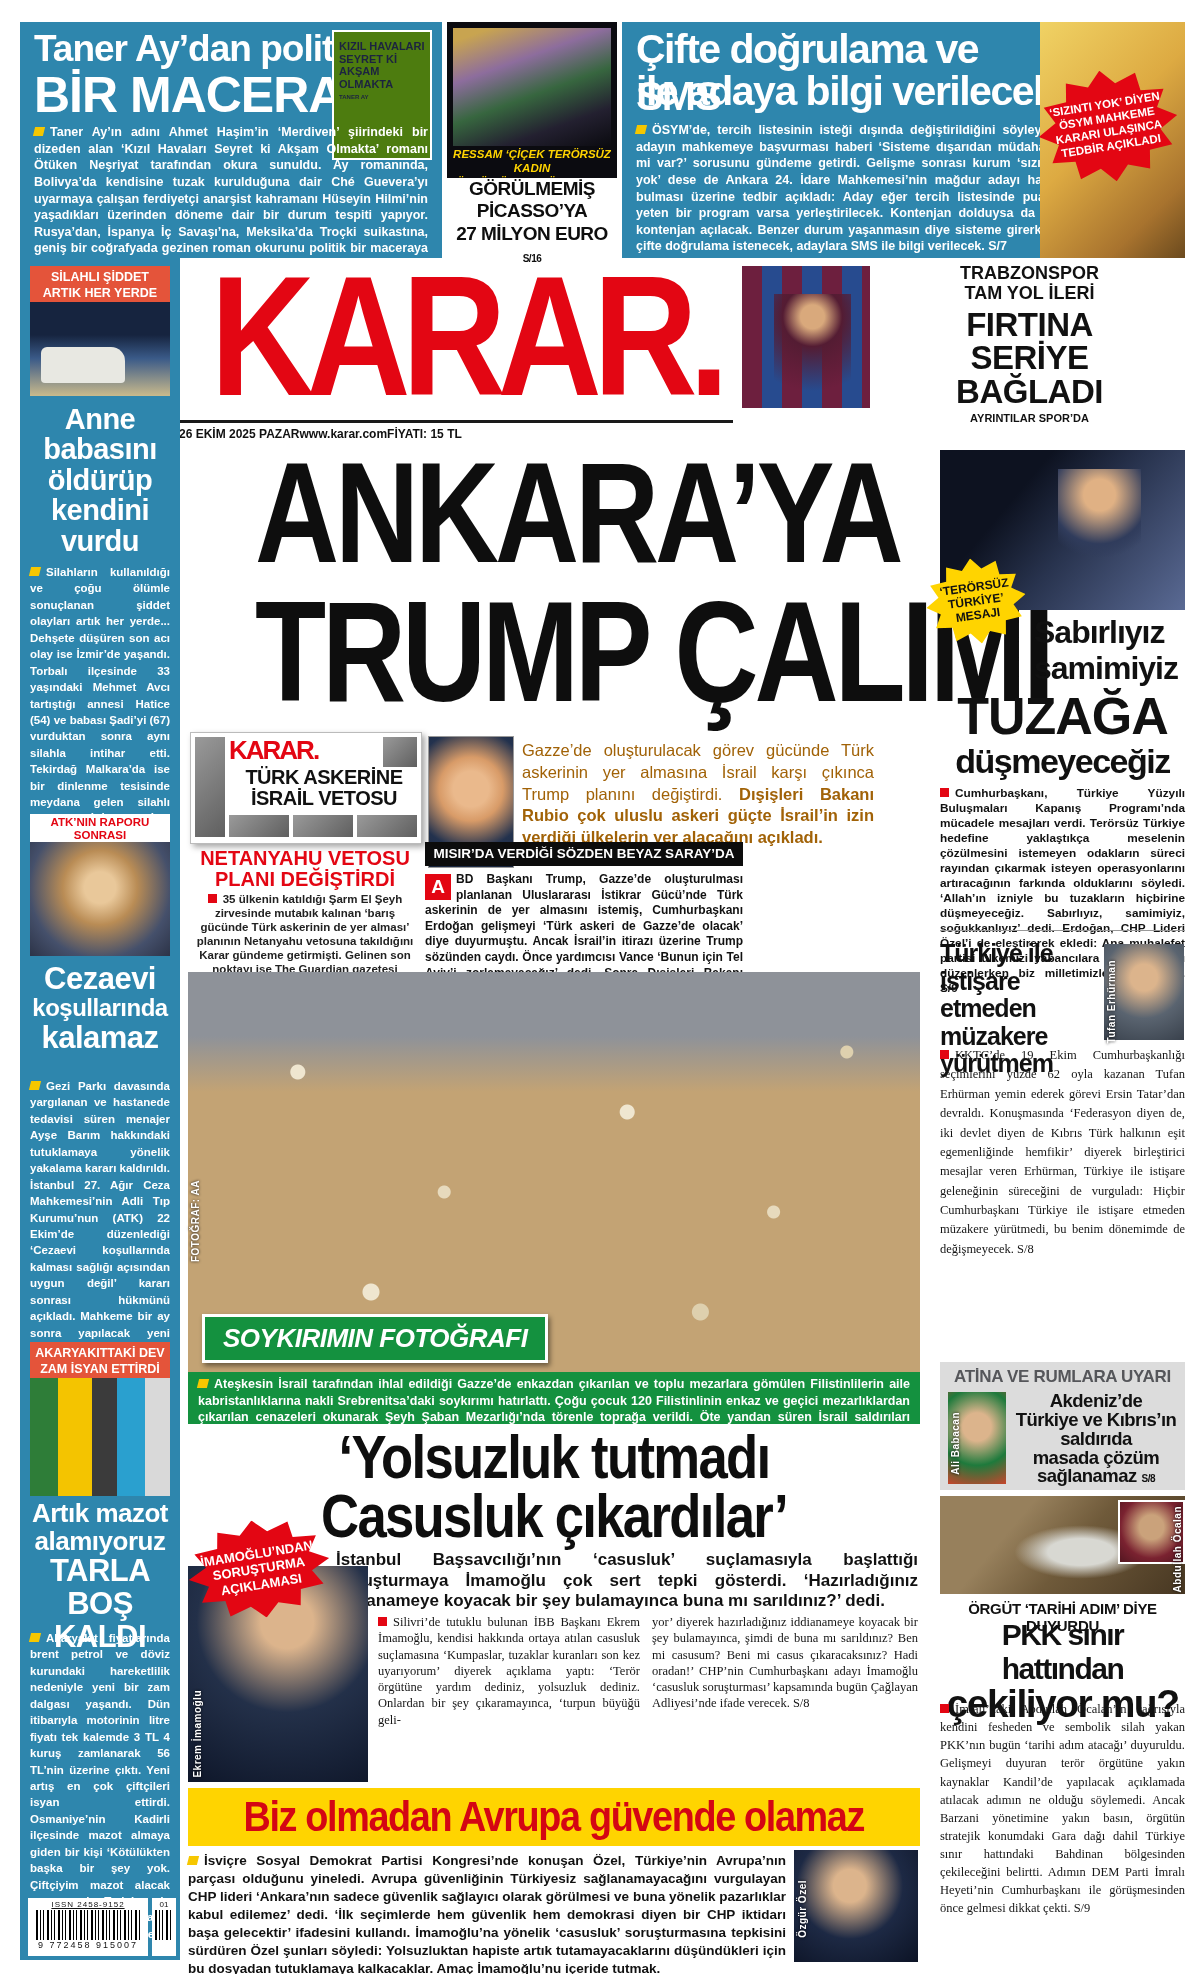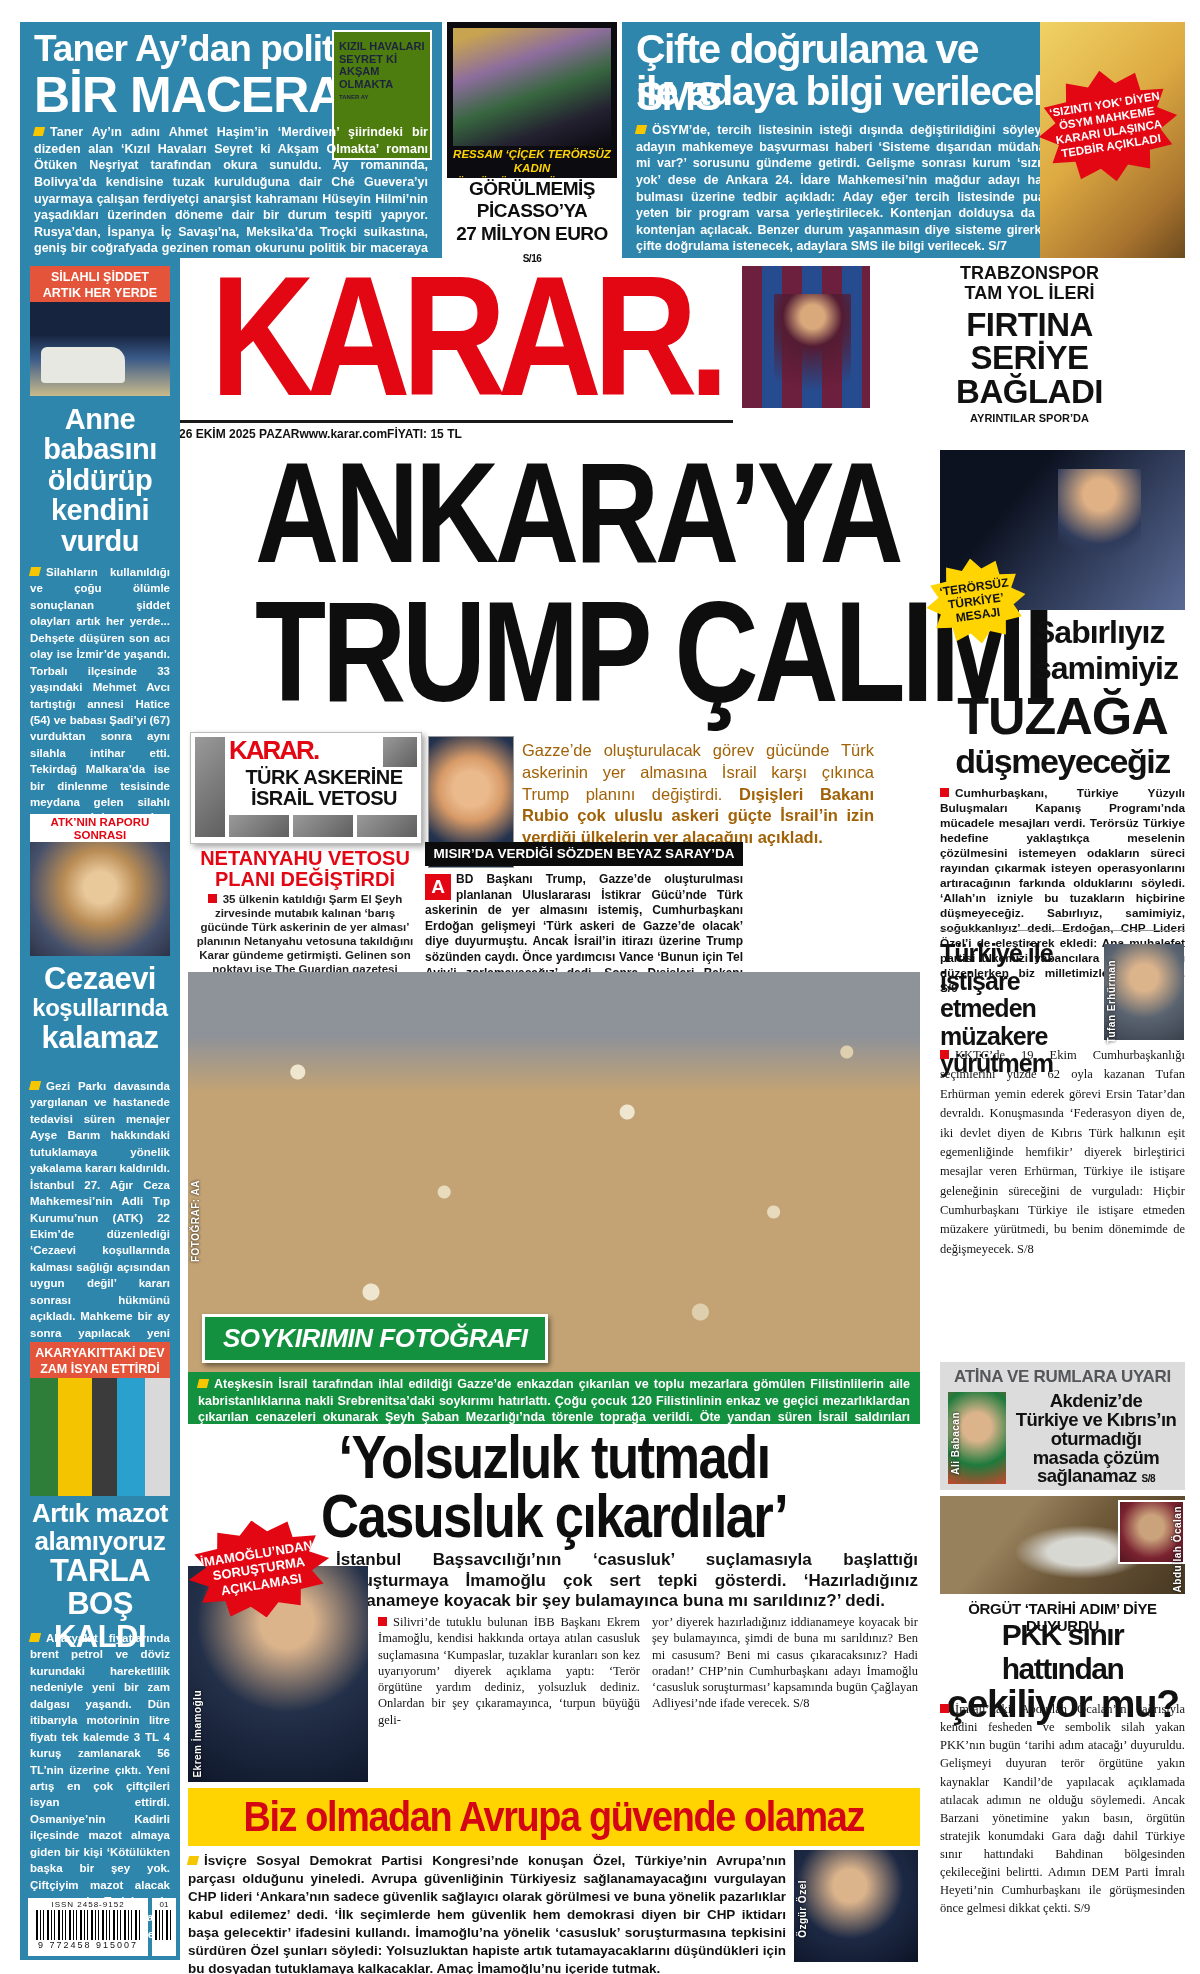--- a/index.html
+++ b/index.html
@@ -172,21 +172,21 @@
   <div class="photo ph-fuel" style="left:30px;top:1378px;width:140px;height:118px;"></div>
   <div class="abs rail-head" style="left:20px;top:1500px;width:160px;line-height:1.06;letter-spacing:-0.5px;">
     <span style="font-size:26px;">Artık mazot</span><br>
     <span style="font-size:26px;">alamıyoruz</span><br>
     <span style="font-size:31px;">TARLA BOŞ</span><br>
     <span style="font-size:31px;">KALDI</span>
   </div>
   <div class="abs rail-body justify by" style="left:30px;top:1630px;width:140px;">Akaryakıt fiyatlarında brent petrol ve döviz kurundaki hareketlilik nedeniyle yeni bir zam dalgası yaşandı. Dün itibarıyla motorinin litre fiyatı tek kalemde 3 TL 4 kuruş zamlanarak 56 TL’nin üzerine çıktı. Yeni artış en çok çiftçileri isyan ettirdi. Osmaniye’nin Kadirli ilçesinde mazot almaya giden bir kişi ‘Kötülükten başka bir şey yok. Çiftçiyim mazot alacak param yok. Tarlaları da ekemiyoruz boş kaldı, nasıl edeceğiz bilmiyorum’ dedi. S/5</div>
 
   <div class="abs" style="left:28px;top:1898px;width:120px;height:58px;background:#fff;text-align:center;">
-    <div style="font-size:8px;letter-spacing:1px;padding-top:2px;">ISSN 2458-9152</div>
+    <div style="font-size:8px;letter-spacing:1px;padding-top:2px;text-decoration:underline;">ISSN 2458-9152</div>
     <div class="bars" style="height:30px;margin:1px 8px 0 8px;"></div>
     <div style="font-size:9px;letter-spacing:2px;">9 772458 915007</div>
   </div>
   <div class="abs" style="left:152px;top:1898px;width:24px;height:58px;background:#fff;text-align:center;">
     <div style="font-size:8px;padding-top:2px;">01</div>
     <div class="bars" style="height:30px;margin:1px 3px 0 3px;"></div>
   </div>
 
   <div class="abs" style="left:188px;top:444px;width:744px;text-align:center;color:#0e0e0e;font-weight:900;">
     <span class="sqz" style="font-size:142px;line-height:138px;letter-spacing:-5px;">ANKARA’YA</span>
@@ -278,21 +278,21 @@
   <div class="vcap" style="left:1106px;top:960px;">Tufan Erhürman</div>
   <div class="abs serifbody justify br" style="left:940px;top:1046px;width:245px;">KKTC’de 19 Ekim Cumhurbaşkanlığı seçimlerini yüzde 62 oyla kazanan Tufan Erhürman yemin ederek görevi Ersin Tatar’dan devraldı. Konuşmasında ‘Federasyon diyen de, iki devlet diyen de Kıbrıs Türk halkının eşit egemenliğinde hemfikir’ diyerek birleştirici mesajlar veren Erhürman, Türkiye ile istişare geleneğinin süreceğini de vurguladı: Hiçbir Cumhurbaşkanı Türkiye ile istişare etmeden müzakere yürütmedi, bu benim dönemimde de değişmeyecek. S/8</div>
 
   <div class="abs" style="left:940px;top:1362px;width:245px;height:128px;background:#dcdcdc;">
     <div style="text-align:center;font-size:17px;font-weight:900;color:#55565a;padding-top:5px;letter-spacing:-0.3px;">ATİNA VE RUMLARA UYARI</div>
     <div class="photo ph-babacan" style="left:8px;top:30px;width:58px;height:92px;"></div>
     <div class="vcap" style="left:10px;top:50px;">Ali Babacan</div>
     <div class="abs" style="left:70px;top:30px;width:172px;text-align:center;font-size:18.5px;font-weight:900;line-height:1.02;letter-spacing:-0.5px;">
       <span>Akdeniz’de</span><br>
       <span>Türkiye ve Kıbrıs’ın</span><br>
-      <span>oturmadığı</span><br>
+      <span>saldırıda</span><br>
       <span>masada çözüm</span><br>
       <span>sağlanamaz</span>
       <span style="font-size:10px;font-weight:700;">S/8</span>
     </div>
   </div>
 
   <div class="photo ph-weapons" style="left:940px;top:1496px;width:245px;height:98px;"></div>
   <div class="photo ph-ocalan" style="left:1118px;top:1500px;width:63px;height:60px;border:2px solid #fff;"></div>
   <div class="vcap" style="left:1172px;top:1506px;">Abdullah Öcalan</div>
   <div class="abs" style="left:940px;top:1600px;width:245px;text-align:center;font-size:15px;font-weight:900;letter-spacing:-0.3px;">ÖRGÜT ‘TARİHİ ADIM’ DİYE DUYURDU</div>

